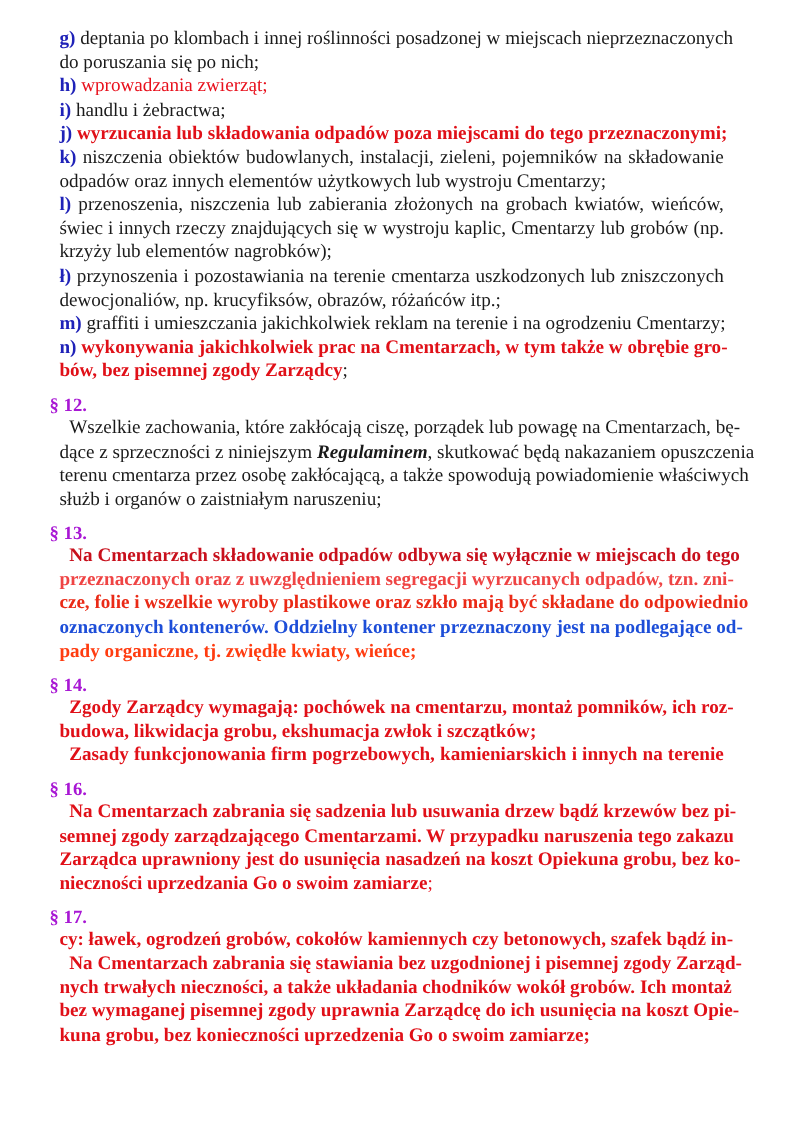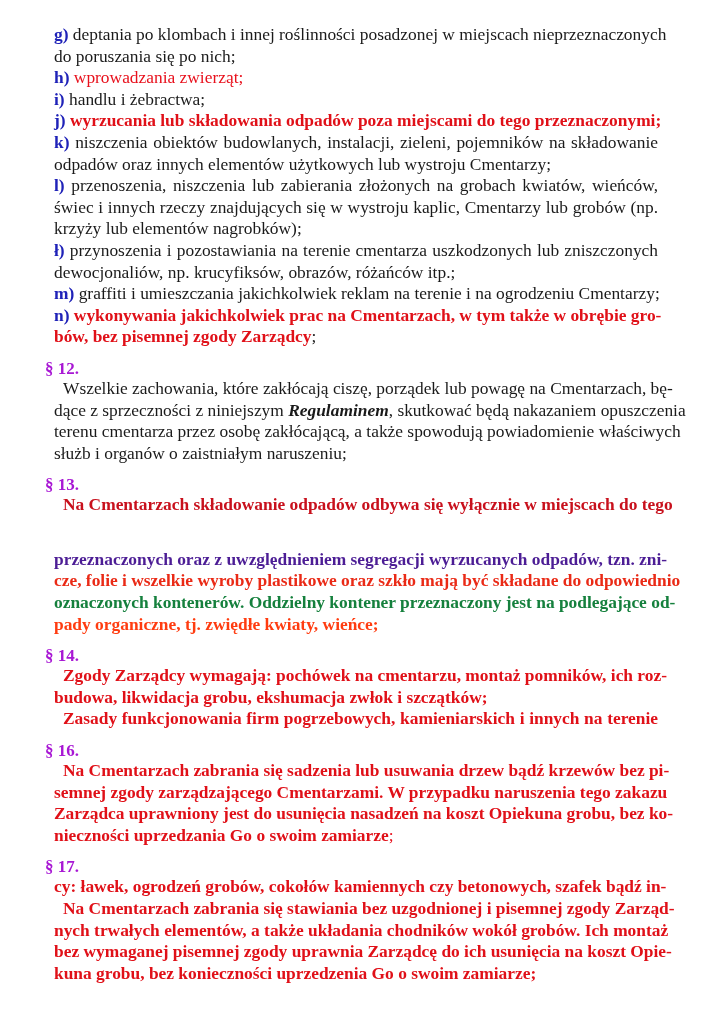--- a/index.html
+++ b/index.html
@@ -11,22 +11,22 @@
   .ln { display: block; height: 21.6px; line-height: 21.6px; white-space: nowrap; text-align: justify; text-align-last: justify; }
   .ln.last { text-align-last: left; }
   .lbl { color: #1f22b8; font-weight: bold; }
   .red { color: #e8101c; }
   .redb { color: #e01018; font-weight: bold; }
   .blk { color: #1a1a1a; font-weight: normal; }
   .it { font-weight: bold; font-style: italic; }
   .sect { display: block; height: 19px; line-height: 19px; margin-top: 11px; margin-left: -9px;
           color: #a817d4; font-weight: bold; font-size: 17px; }
   .indent { padding-left: 9px; }
-  .g13-0 { color: #c8101c; } .g13-1 { color: #4c1d95; margin-top: 33px; } .g13-2 { color: #ea2a16; }
-  .g13-3 { color: #15803d; } .g13-4 { color: #ff3c10; }
+  .g13-0 { color: #c8101c; } .g13-1 { color: #ef4444; } .g13-2 { color: #ea2a16; }
+  .g13-3 { color: #1d4ed8; } .g13-4 { color: #ff3c10; }
   .b { font-weight: bold; }
 </style>
 </head>
 <body>
 
 <div class="page">
 
   <div>
     <span class="ln"><span class="lbl">g)</span> <span>deptania po klombach i innej roślinności posadzonej w miejscach nieprzeznaczonych</span></span>
     <span class="ln last">do poruszania się po nich;</span>
@@ -101,18 +101,18 @@
     <span class="ln indent redb">Na Cmentarzach zabrania się sadzenia lub usuwania drzew bądź krzewów bez pi-</span>
     <span class="ln redb">semnej zgody zarządzającego Cmentarzami. W przypadku naruszenia tego zakazu</span>
     <span class="ln redb">Zarządca uprawniony jest do usunięcia nasadzeń na koszt Opiekuna grobu, bez ko-</span>
     <span class="ln last"><span class="redb">nieczności uprzedzania Go o swoim zamiarze</span><span class="red">;</span></span>
   </div>
 
   <div>
     <span class="sect">§  17.</span>
     <span class="ln redb">cy: ławek, ogrodzeń grobów, cokołów kamiennych czy betonowych, szafek bądź in-</span>
     <span class="ln indent redb">Na Cmentarzach zabrania się stawiania bez uzgodnionej i pisemnej zgody Zarząd-</span>
-    <span class="ln redb">nych trwałych elementów, a także układania chodników wokół grobów. Ich montaż</span>
+    <span class="ln redb">nych trwałych nieczności, a także układania chodników wokół grobów. Ich montaż</span>
     <span class="ln redb">bez wymaganej pisemnej zgody uprawnia Zarządcę do ich usunięcia na koszt Opie-</span>
     <span class="ln last redb">kuna grobu, bez konieczności uprzedzenia Go o swoim zamiarze;</span>
   </div>
 
 </div>
 
 </body></html>

